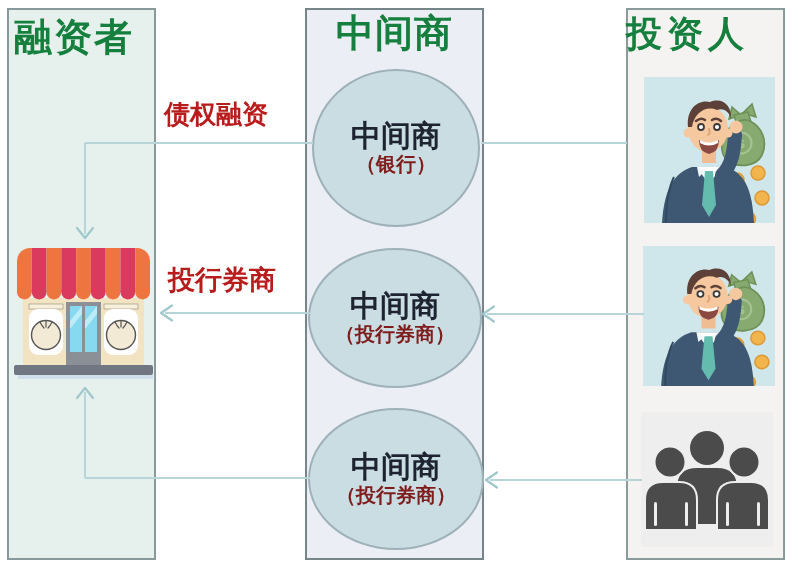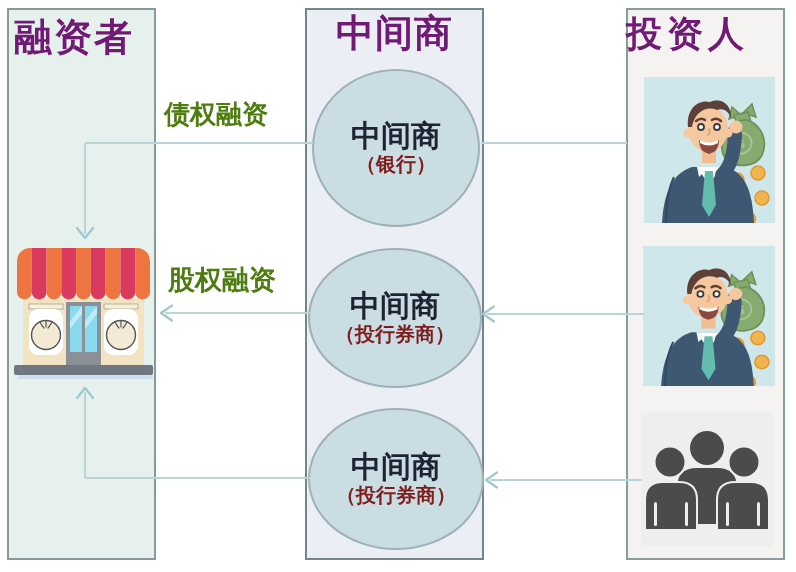--- a/index.html
+++ b/index.html
@@ -4,37 +4,37 @@
 <style>
   html,body{margin:0;padding:0;background:#fff;}
   .stage{
     position:relative;width:796px;height:572px;background:#ffffff;overflow:hidden;
     font-family:"Liberation Serif","DejaVu Serif",serif;color:#181822;
   }
   .panel{position:absolute;box-sizing:border-box;}
   .panel-financier{left:7px;top:8px;width:149px;height:552px;background:#e6f1ee;border:2px solid #87999b;}
   .panel-intermediary{left:305px;top:8px;width:179px;height:552px;background:#eceef6;border:2px solid #748689;}
   .panel-investor{left:626px;top:8px;width:159px;height:552px;background:#f5f3f2;border:2px solid #8a9b9b;}
-  .panel-title{position:absolute;font-weight:bold;color:#701a75;white-space:nowrap;}
+  .panel-title{position:absolute;font-weight:bold;color:#15803d;white-space:nowrap;}
   .title-financier{left:14px;top:12px;font-size:38px;letter-spacing:2px;}
   .title-intermediary{left:305px;top:8px;width:179px;text-align:center;font-size:38px;letter-spacing:1px;}
   .title-investor{left:626px;top:10px;width:184px;font-size:36px;letter-spacing:5px;}
   .circle{
     position:absolute;border-radius:50%;background:#c9dde3;border:2px solid #9fb1b8;
     display:flex;flex-direction:column;align-items:center;justify-content:center;
     box-sizing:border-box;text-align:center;
   }
   .circle-1{left:312px;top:69px;width:168px;height:158px;}
   .circle-2{left:308px;top:248px;width:174px;height:140px;}
   .circle-3{left:308px;top:408px;width:176px;height:142px;}
   .circle .main{font-size:30px;font-weight:bold;color:#1d2330;line-height:1.1;}
   .circle .sub{font-weight:bold;color:#7f1d1d;line-height:1.25;}
   .circle-1 .sub{font-size:20px;}
   .circle-2 .sub,.circle-3 .sub{font-size:20px;}
-  .flow-label{position:absolute;font-weight:bold;color:#4d7c0f;white-space:nowrap;}
+  .flow-label{position:absolute;font-weight:bold;color:#b91c1c;white-space:nowrap;}
   .flow-label-1{left:164px;top:97px;font-size:26px;}
   .flow-label-2{left:168px;top:262px;font-size:27px;}
   .flow-label-3{left:155px;top:436px;font-size:25px;}
   .icon-abs{position:absolute;}
   .shop{left:10px;top:246px;width:147px;height:134px;}
   .man-1{left:644px;top:77px;width:131px;height:146px;}
   .man-2{left:643px;top:246px;width:132px;height:140px;}
   .crowd{left:641px;top:412px;width:132px;height:135px;}
   .connectors{position:absolute;left:0;top:0;width:796px;height:572px;pointer-events:none;}
   .cline{stroke:#b7d5d8;stroke-width:2;fill:none;}
@@ -204,15 +204,15 @@
     <g>
       <line class="cline" x1="490" y1="480" x2="642" y2="480"></line>
       <polyline class="ahead" points="497,472.5 486,480 497,487.5"></polyline>
       <line class="cline" x1="85" y1="478" x2="310" y2="478"></line>
       <line class="cline" x1="85" y1="392" x2="85" y2="478"></line>
       <polyline class="ahead" points="77,398 85,388 93,398"></polyline>
     </g>
   </svg>
 
   <div class="flow-label flow-label-1">债权融资</div>
-  <div class="flow-label flow-label-2">股权融资</div>
+  <div class="flow-label flow-label-2">投行券商</div>
 
 </div>
 
 </body></html>

